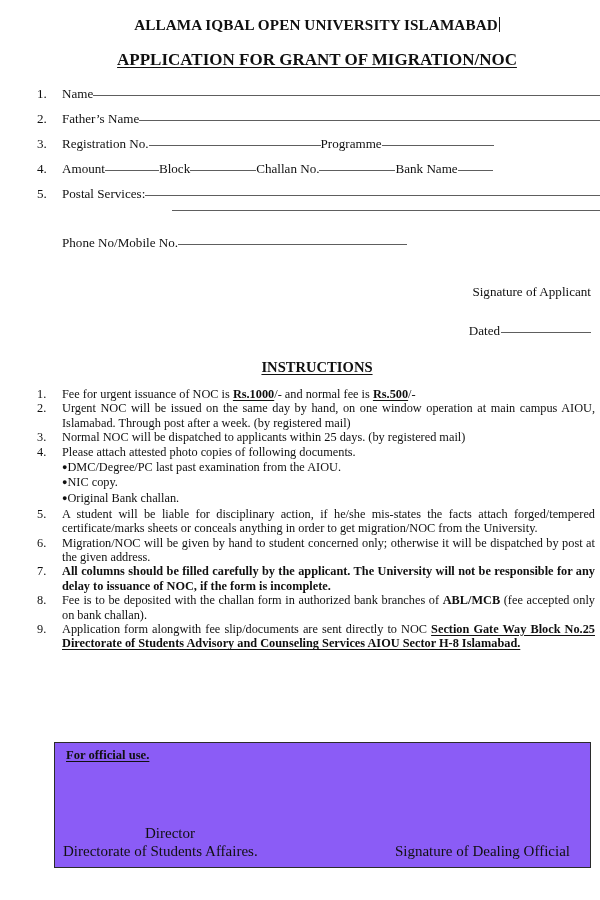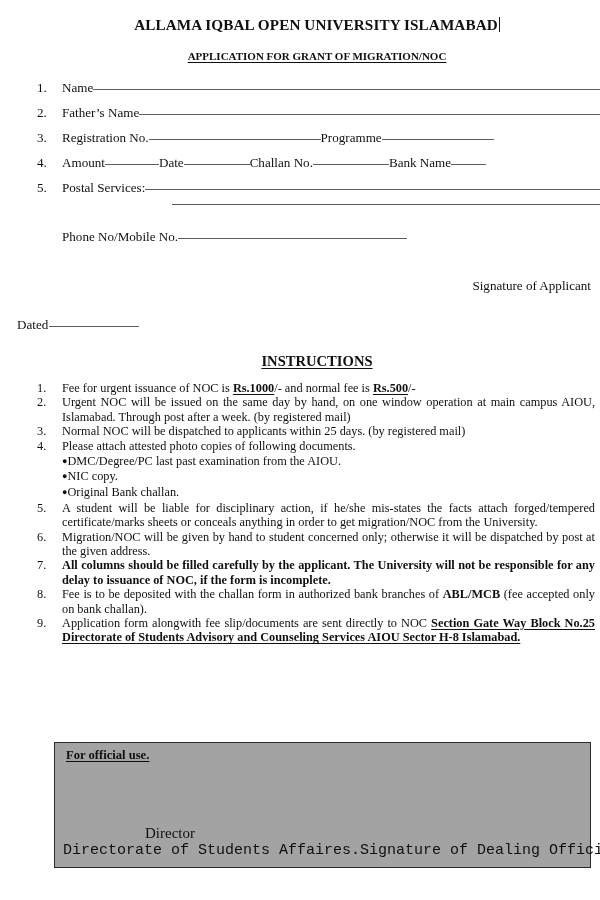--- a/index.html
+++ b/index.html
@@ -29,21 +29,21 @@
   }
   .title-caret {
     display: inline-block;
     width: 1px;
     height: 15px;
     background: #1a1a1a;
     vertical-align: -2px;
     margin-left: 1px;
   }
   .title-sub {
-    font-size: 11px;
+    font-size: 17px;
     font-weight: bold;
     text-decoration: underline;
     text-underline-offset: 2px;
     margin-top: 16px;
     display: inline-block;
     white-space: nowrap;
   }
 
   
   .form-area { margin-top: 17px; }
@@ -88,21 +88,21 @@
     margin-top: 18px;
     padding-right: 26px;
     font-size: 13.1px;
     text-align: left;
     display: flex;
     flex-direction: column;
     align-items: flex-end;
     gap: 20px;
   }
   .sig-line1 { white-space: nowrap; }
-  .sig-line2 { display: flex; align-items: baseline; margin-top: 3px; width: 100%; }
+  .sig-line2 { display: flex; align-items: baseline; margin-top: 3px; width: 100%; justify-content: flex-end; }
   .sig-line2 .rule { flex: 0 0 90px; margin-left: 1px; }
 
   
   .instr-head {
     text-align: center;
     font-size: 14.6px;
     font-weight: bold;
     text-decoration: underline;
     text-underline-offset: 2px;
     margin-top: 20px;
@@ -131,21 +131,21 @@
   .brow .btxt { flex: 1 1 auto; }
 
   
   .official-box {
     position: absolute;
     left: 37px;
     top: 742px;
     width: 537px;
     height: 126px;
     border: 1.4px solid #2b2b2b;
-    background: #a3a3a3;
+    background: #8b5cf6;
   }
   .ob-head {
     font-size: 12.6px;
     font-weight: bold;
     text-decoration: underline;
     text-underline-offset: 2px;
     padding: 5px 0 0 11px;
   }
   .ob-line {
     display: flex;
@@ -163,21 +163,20 @@
   }
   .ob-director {
     padding-left: 90px;
     line-height: 1.2;
   }
   .ob-footer-row {
     display: flex;
     align-items: baseline;
     line-height: 1.2;
     margin-top: 0px;
-    font-family: Liberation Mono, monospace;
   }
   .ob-left { padding-left: 8px; white-space: nowrap; }
   .ob-right { margin-left: auto; padding-right: 20px; white-space: nowrap; }
 </style>
 </head>
 <body>
 
 <div class="page">
 
   <div class="title-block">
@@ -211,21 +210,21 @@
         <span class="lbl">Programme</span>
         <span class="rule w-prog"></span>
       </div>
     </div>
 
     <div class="frow">
       <div class="num">4.</div>
       <div class="body">
         <span class="lbl">Amount</span>
         <span class="rule w-amount"></span>
-        <span class="lbl">Date</span>
+        <span class="lbl">Block</span>
         <span class="rule w-date"></span>
         <span class="lbl">Challan No.</span>
         <span class="rule w-challan"></span>
         <span class="lbl">Bank Name</span>
         <span class="rule w-bank"></span>
       </div>
     </div>
 
     <div class="frow">
       <div class="num">5.</div>

